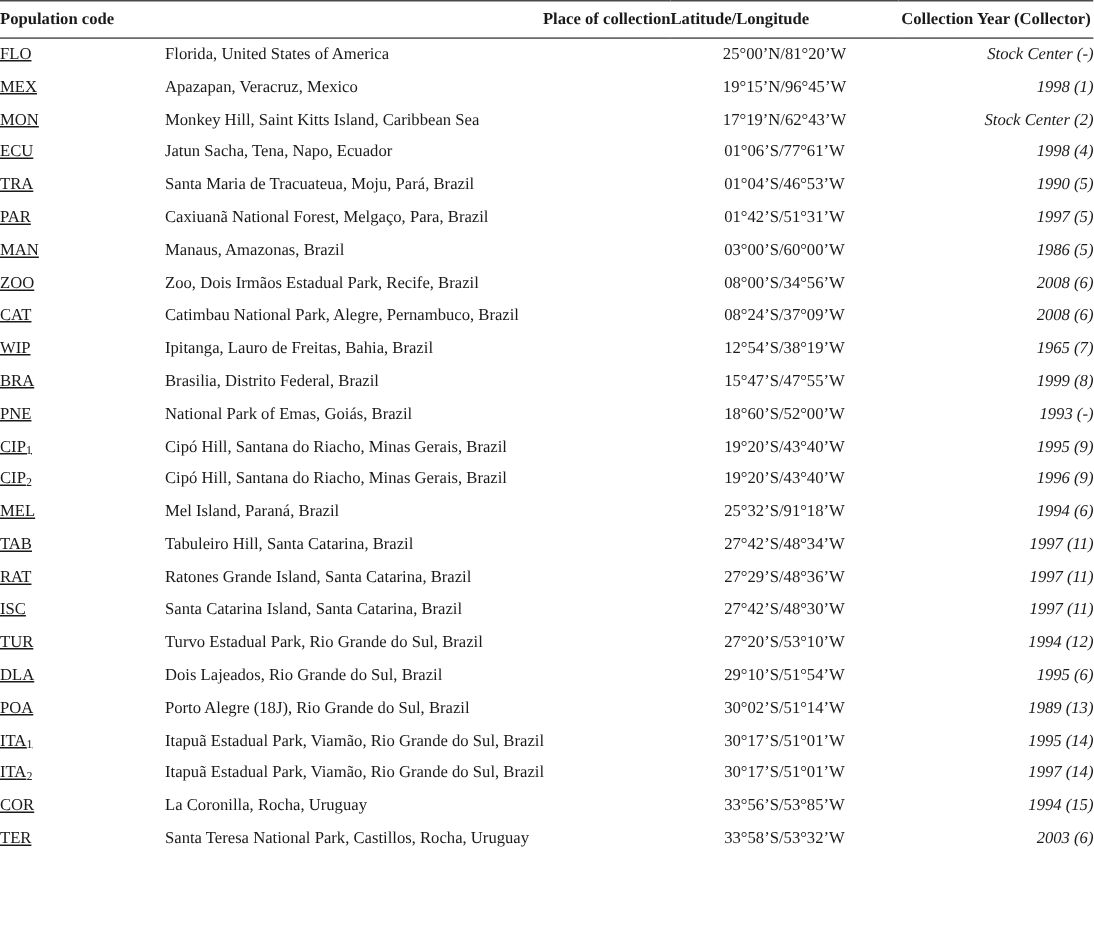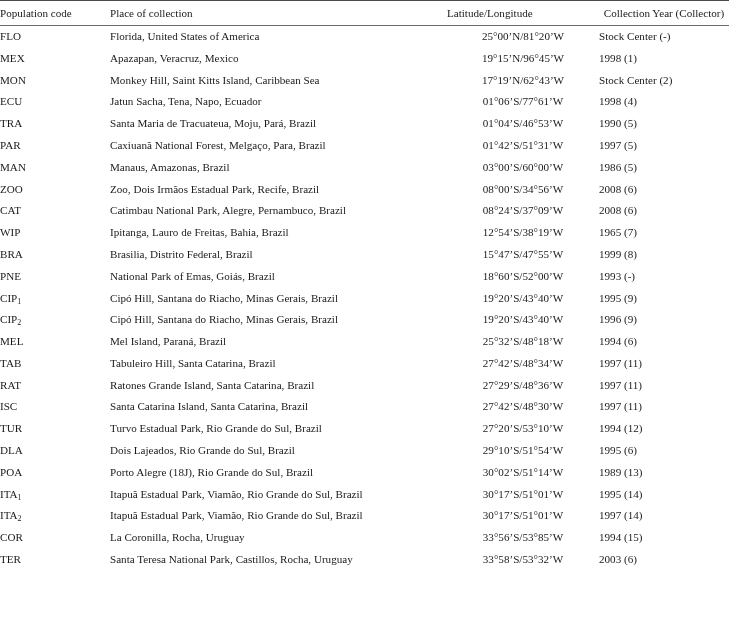--- a/index.html
+++ b/index.html
@@ -29,47 +29,47 @@
     table-layout: fixed;
     font-size: 11.1px;
     line-height: 1;
   }
 
   
   table.data-table thead tr.head-row th {
     border-top: 1.4px solid #4a4a4a;
     border-bottom: 0.9px solid #6a6a6a;
     padding: 6.5px 0 6.2px 0;
-    font-weight: normal;
+    font-weight: bold;
     vertical-align: bottom;
   }
   table.data-table tbody tr:last-child td {
     padding-bottom: 6.0px;
   }
 
   table.data-table td {
     padding: 5.35px 0 5.35px 0;
     vertical-align: baseline;
     white-space: nowrap;
     overflow: hidden;
   }
 
   
   col.c-code  { width: 110px; }
   col.c-place { width: 337px; }
   col.c-coord { width: 152px; }
   col.c-year  { width: 130px; }
 
-  .cell-code  { text-align: left;   padding-left: 5px; }
+  .cell-code  { text-align: left;   padding-left: 5px; text-decoration: underline; }
   .cell-place { text-align: left;   padding-left: 6px; }
   .cell-coord { text-align: center; }
-  .cell-year  { text-align: left; }
+  .cell-year  { text-align: right; font-style: italic; }
 
   .head-code  { text-align: left;   padding-left: 5px; }
-  .head-place { text-align: left;   padding-left: 6px; }
+  .head-place { text-align: right;   padding-left: 6px; }
   .head-coord { text-align: left; }
   .head-year  { text-align: center; }
 
   sub {
     font-size: 0.72em;
     line-height: 0;
     vertical-align: -0.25em;
   }
 </style>
 </head>
@@ -172,21 +172,21 @@
         </tr>
         <tr>
           <td class="cell-code">CIP<sub>2</sub></td>
           <td class="cell-place">Cipó Hill,  Santana do Riacho,  Minas Gerais,  Brazil</td>
           <td class="cell-coord">19°20’S/43°40’W</td>
           <td class="cell-year">1996 (9)</td>
         </tr>
         <tr>
           <td class="cell-code">MEL</td>
           <td class="cell-place">Mel Island,  Paraná,  Brazil</td>
-          <td class="cell-coord">25°32’S/48°18’W</td>
+          <td class="cell-coord">25°32’S/91°18’W</td>
           <td class="cell-year">1994 (6)</td>
         </tr>
         <tr>
           <td class="cell-code">TAB</td>
           <td class="cell-place">Tabuleiro Hill,  Santa Catarina,  Brazil</td>
           <td class="cell-coord">27°42’S/48°34’W</td>
           <td class="cell-year">1997 (11)</td>
         </tr>
         <tr>
           <td class="cell-code">RAT</td>

